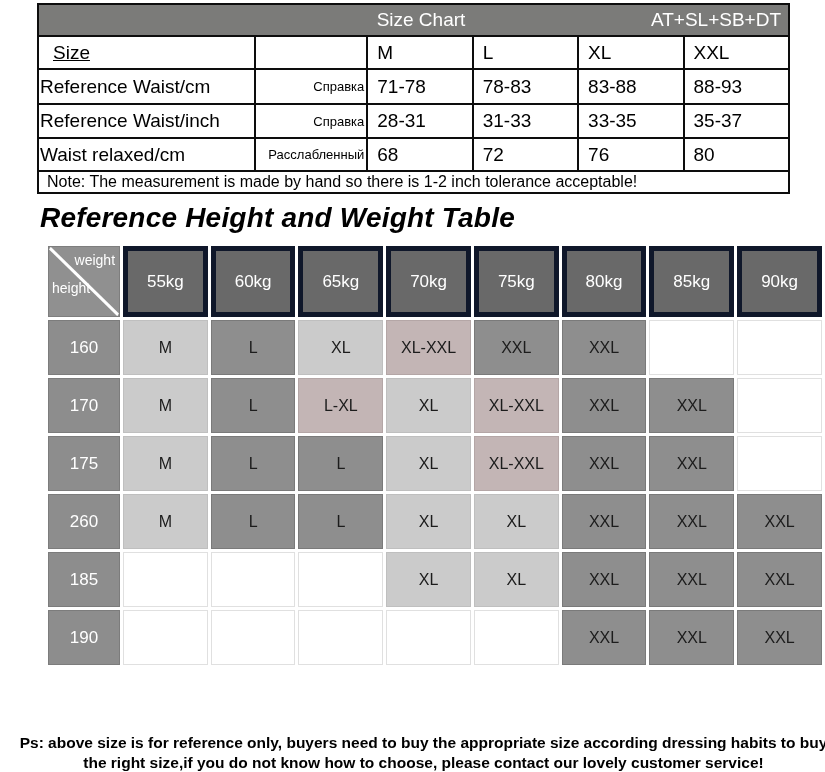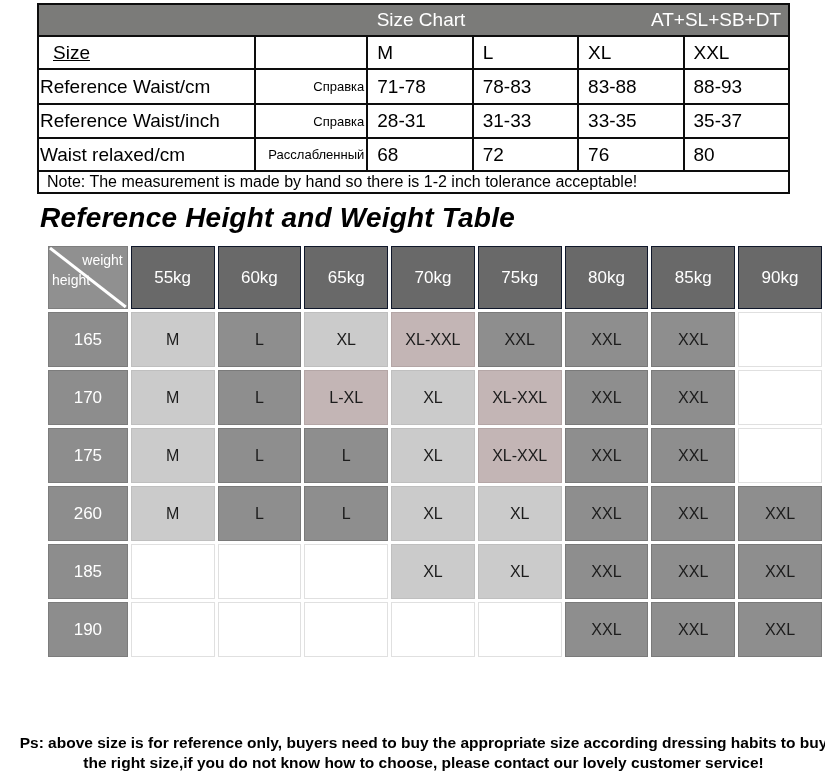--- a/index.html
+++ b/index.html
@@ -35,21 +35,21 @@
     position:absolute;left:35px;top:243px;
     border-collapse:separate;border-spacing:3px;table-layout:fixed;margin-left:10px;
   }
   .grid td{text-align:center;vertical-align:middle;padding:0;}
   .corner{
     position:relative;background:#909090;width:78px;height:61px;border:1px solid #7e7e7e;
   }
   .corner svg{position:absolute;left:0;top:0;width:100%;height:100%;}
   .cornerW{position:absolute;top:5px;right:4px;color:#fff;font-size:14px;}
   .cornerH{position:absolute;bottom:20px;left:3px;color:#fff;font-size:14px;}
-  .wcell{background:#696969;color:#fff;font-size:17px;width:82px;height:61px;border:1px solid #0f172a;}
+  .wcell{background:#696969;color:#fff;font-size:17px;width:82px;height:61px;border:5px solid #0f172a;}
   .hcell{background:#8d8d8d;color:#fff;font-size:17px;height:53px;border:1px solid #7c7c7c;}
   .cell{font-size:16px;color:#1c1c1c;height:53px;}
   .cell.dark{background:#8e8e8e;border:1px solid #7a7a7a;}
   .cell.light{background:#cbcbcb;border:1px solid #bfbfbf;}
   .cell.pink{background:#c3b5b5;border:1px solid #b4a6a6;}
   .cell.empty{background:#ffffff;border:1px solid #e0e0e0;}
 
   
   .footer{
     position:absolute;left:11px;width:825px;top:733px;text-align:center;
@@ -134,28 +134,28 @@
           <td class="wcell">65kg</td>
           <td class="wcell">70kg</td>
           <td class="wcell">75kg</td>
           <td class="wcell">80kg</td>
           <td class="wcell">85kg</td>
           <td class="wcell">90kg</td>
         </tr>
     </tbody>
       <tbody id="grid-body">
         <tr>
-          <td class="hcell">165</td>
+          <td class="hcell">160</td>
           <td class="cell light">M</td>
           <td class="cell dark">L</td>
           <td class="cell light">XL</td>
           <td class="cell pink">XL-XXL</td>
           <td class="cell dark">XXL</td>
           <td class="cell dark">XXL</td>
-          <td class="cell dark">XXL</td>
+          <td class="cell empty"></td>
           <td class="cell empty"></td>
         </tr>
         <tr>
           <td class="hcell">170</td>
           <td class="cell light">M</td>
           <td class="cell dark">L</td>
           <td class="cell pink">L-XL</td>
           <td class="cell light">XL</td>
           <td class="cell pink">XL-XXL</td>
           <td class="cell dark">XXL</td>

